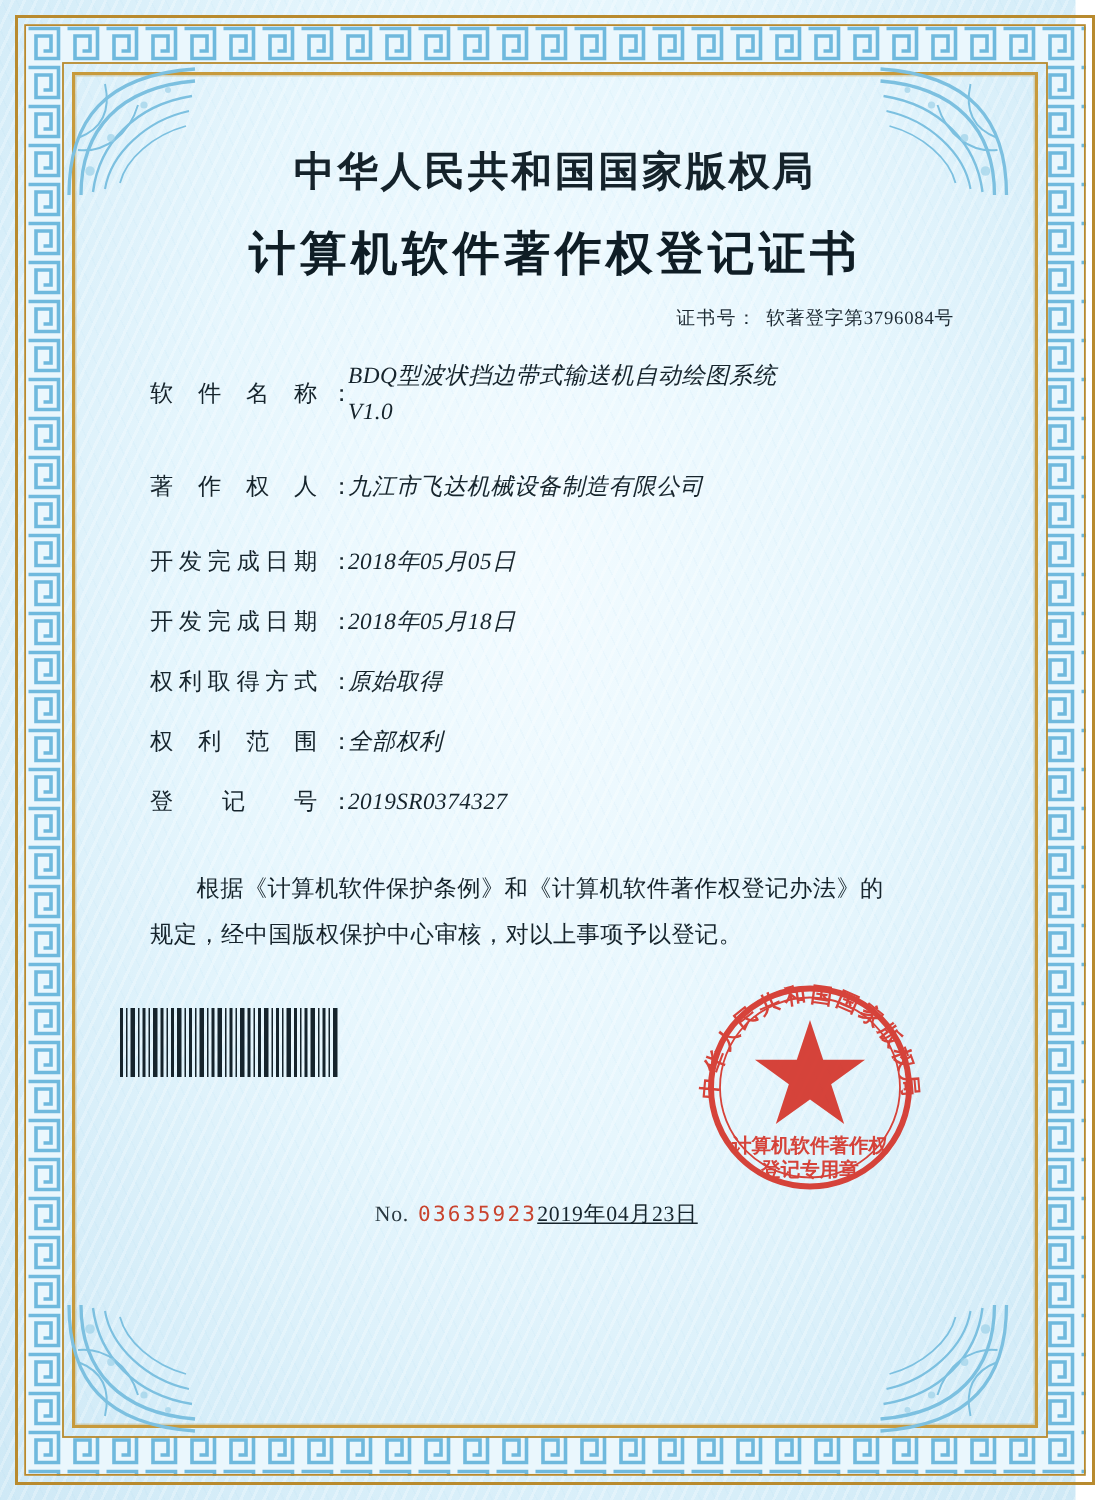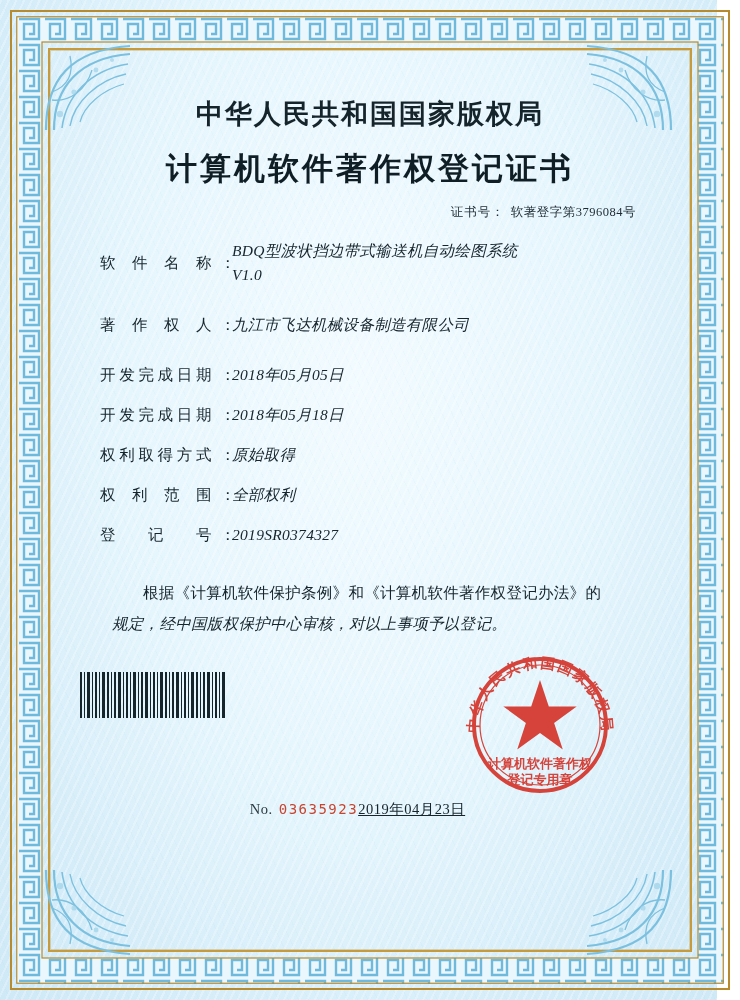--- a/index.html
+++ b/index.html
@@ -148,24 +148,23 @@
   }
 
   .gap-lg { margin-top: 26px; }
 
   .paragraph {
     margin-top: 30px;
     font-size: 15.5px;
     line-height: 2.0;
     color: #16242c;
     letter-spacing: .3px;
-    margin-left: 12px;
   }
   .paragraph .p1 { text-indent: 2em; display: block; }
-  .paragraph .p2 { display: block; font-style: italic; }
+  .paragraph .p2 { display: block; }
 
   
   .barcode {
     position: absolute;
     left: 78px;
     top: 672px;
     width: 150px;
     height: 52px;
   }
   .barcode .bars {

